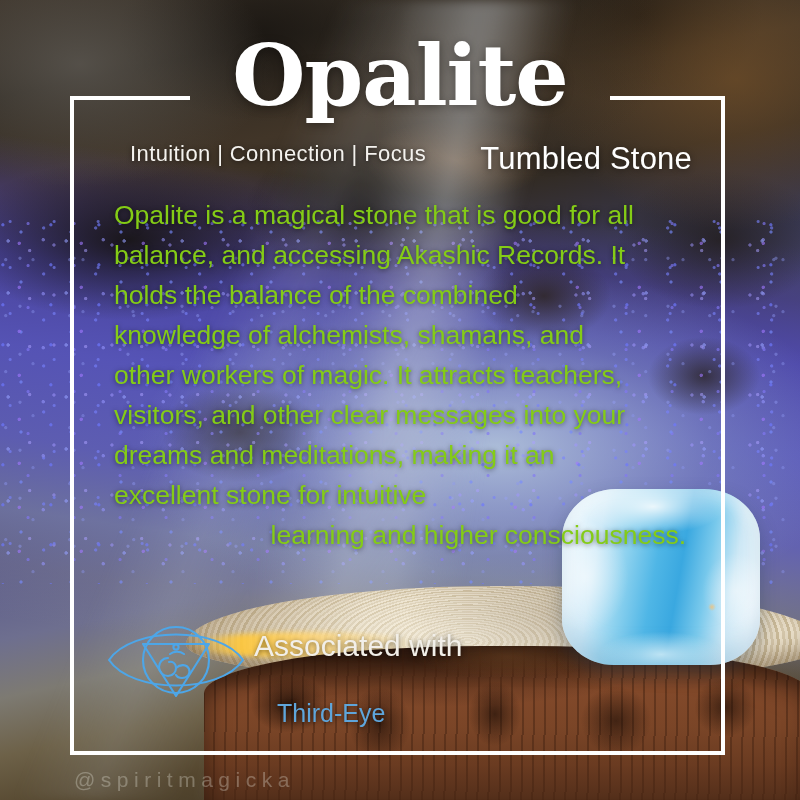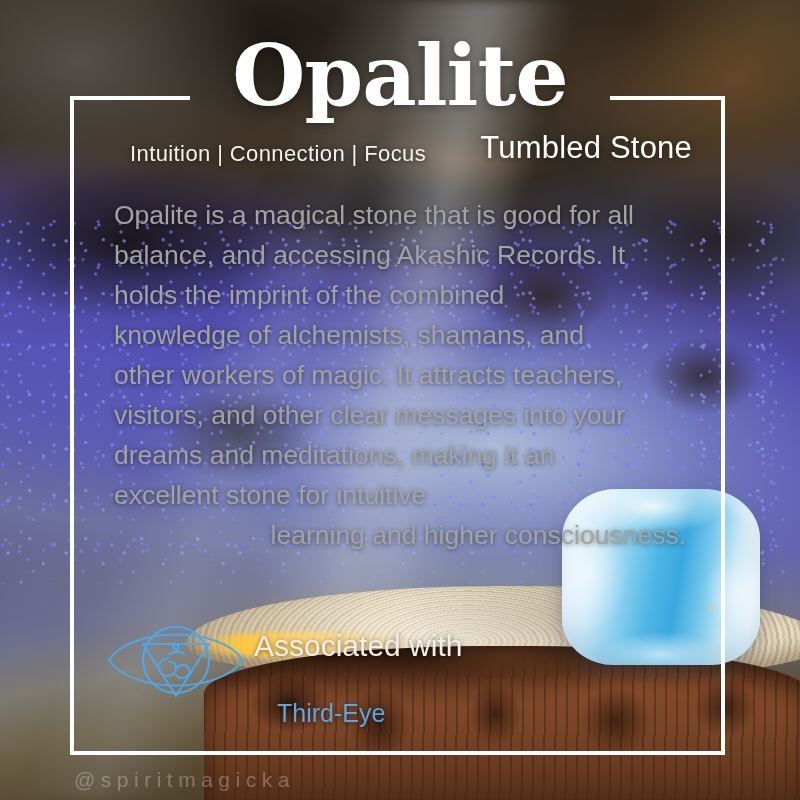--- a/index.html
+++ b/index.html
@@ -219,34 +219,34 @@
   .tagline{
     position:absolute; left:130px; top:141px;
     font-size:22px;
     font-weight:400;
     letter-spacing:.4px;
     color:#f4f2ee;
     text-shadow:0 1px 5px rgba(0,0,0,.55);
     white-space:nowrap;
   }
   .subtitle{
-    position:absolute; right:108px; top:130px;
+    position:absolute; right:108px; top:141px;
     font-size:31px;
     font-weight:400;
     letter-spacing:.2px;
     color:#ffffff;
     text-shadow:0 1px 6px rgba(0,0,0,.45);
     white-space:nowrap;
   }
 
   .body-copy{
     position:absolute; left:114px; top:195px; width:572px;
     font-size:26.5px;
     line-height:40px;
-    color:#a3a3a3;
+    color:#84cc16;
     text-align:justify;
     text-shadow:0 1px 5px rgba(0,0,0,.50);
   }
   .body-copy .last{ text-align:right; }
 
   
   .chakra{
     position:absolute; left:106px; top:616px;
     width:140px; height:88px;
   }
@@ -311,21 +311,21 @@
 
   <div class="title">Opalite</div>
 
   <div class="tagline">Intuition | Connection | Focus</div>
 
   <div class="subtitle">Tumbled Stone</div>
 
   <div class="body-copy">
     <div>Opalite is a magical stone that is good for all</div>
     <div>balance, and accessing Akashic Records. It</div>
-    <div>holds the imprint of the combined</div>
+    <div>holds the balance of the combined</div>
     <div>knowledge of alchemists, shamans, and</div>
     <div>other workers of magic. It attracts teachers,</div>
     <div>visitors, and other clear messages into your</div>
     <div>dreams and meditations, making it an</div>
     <div>excellent stone for intuitive</div>
     <div class="last">learning and  higher consciousness.</div>
   </div>
 
   <div class="chakra">
     <svg width="140" height="88" viewBox="0 0 140 88" fill="none" stroke="#4da6e8" stroke-width="2.1" stroke-linecap="round" stroke-linejoin="round">

